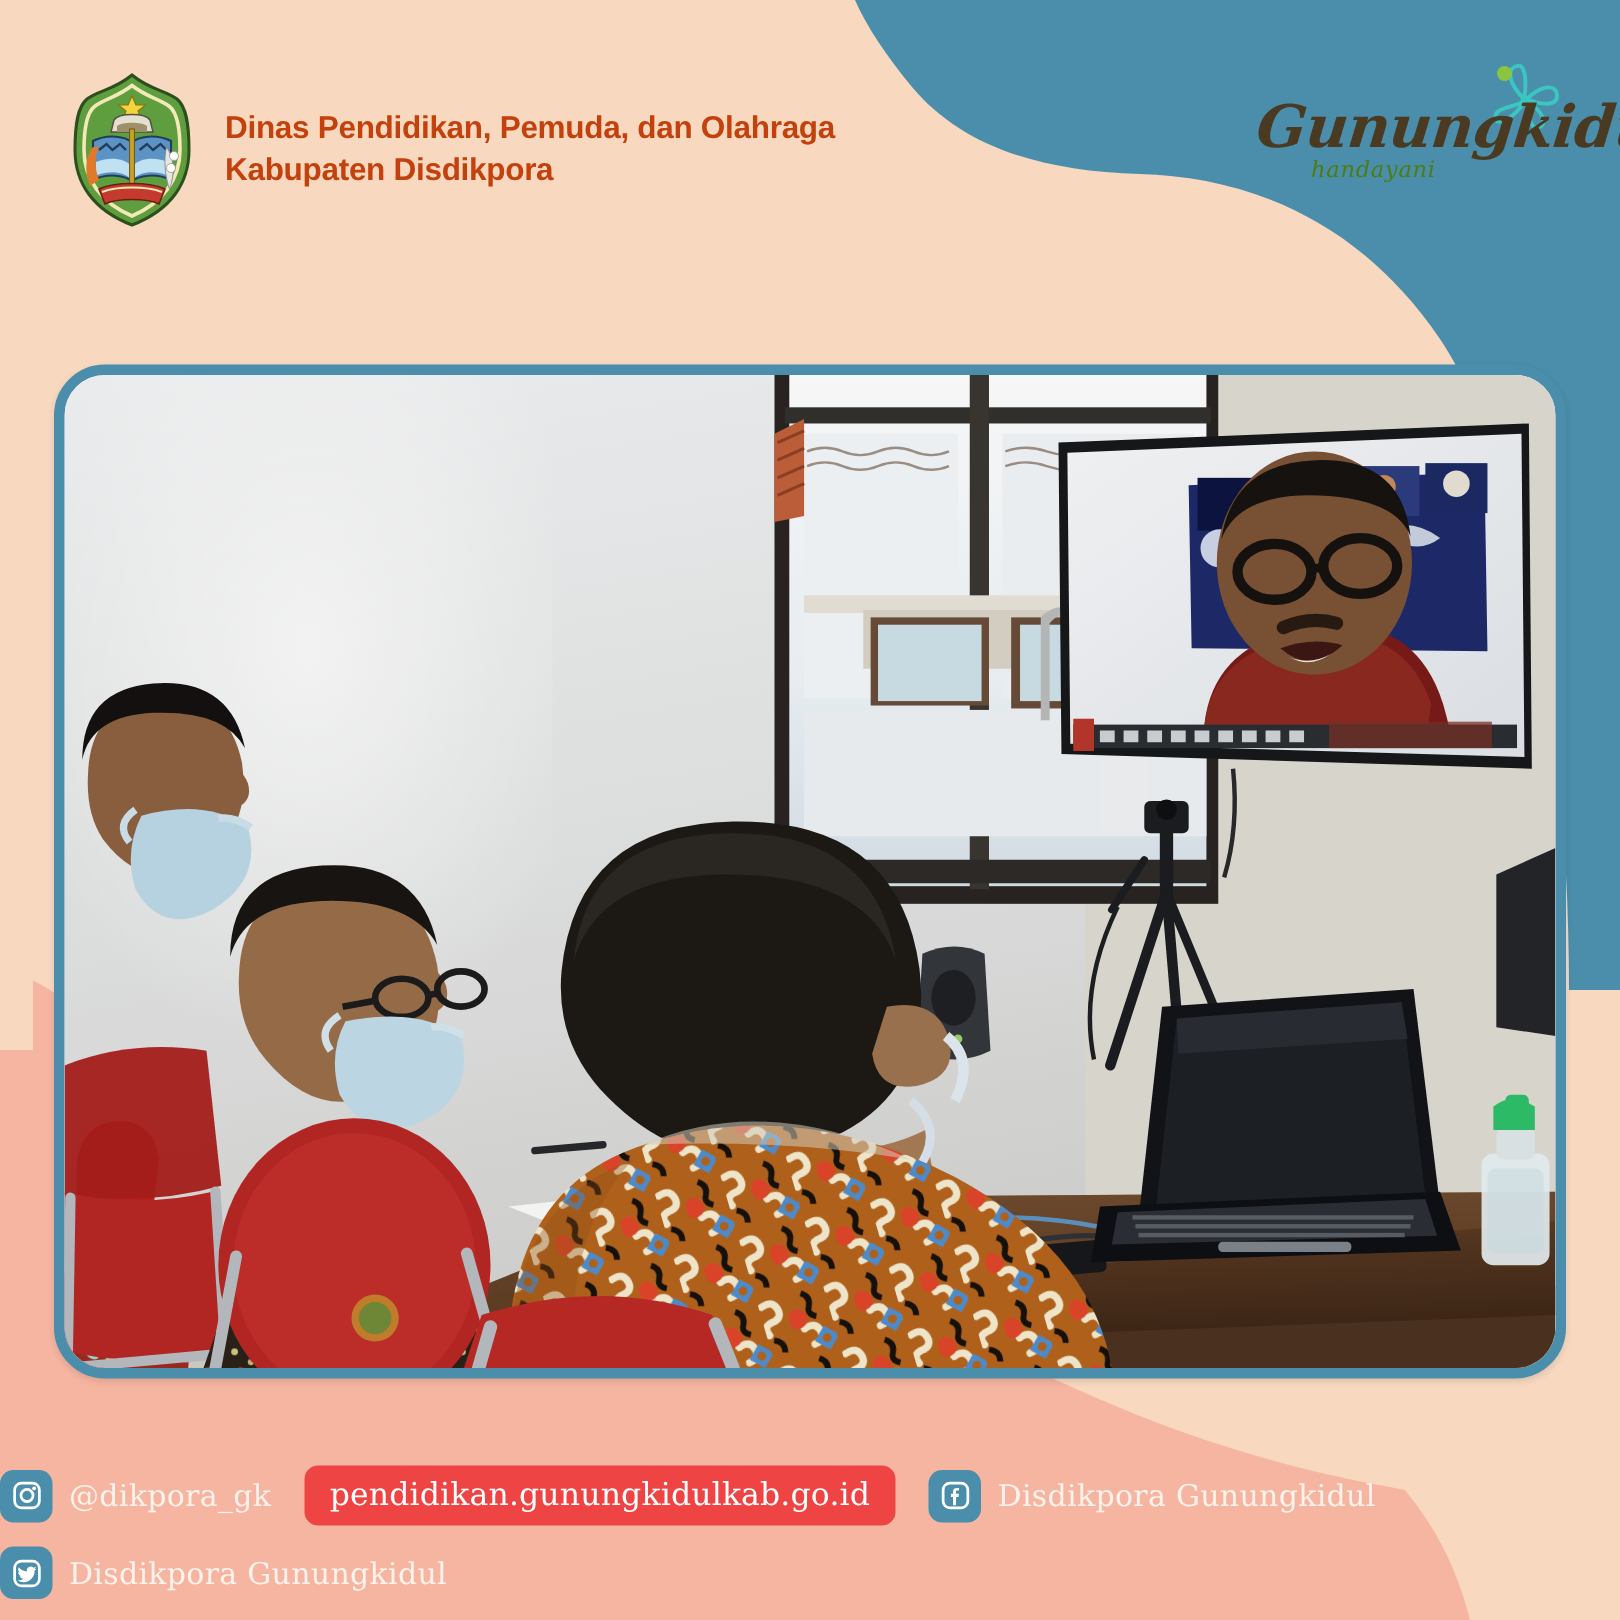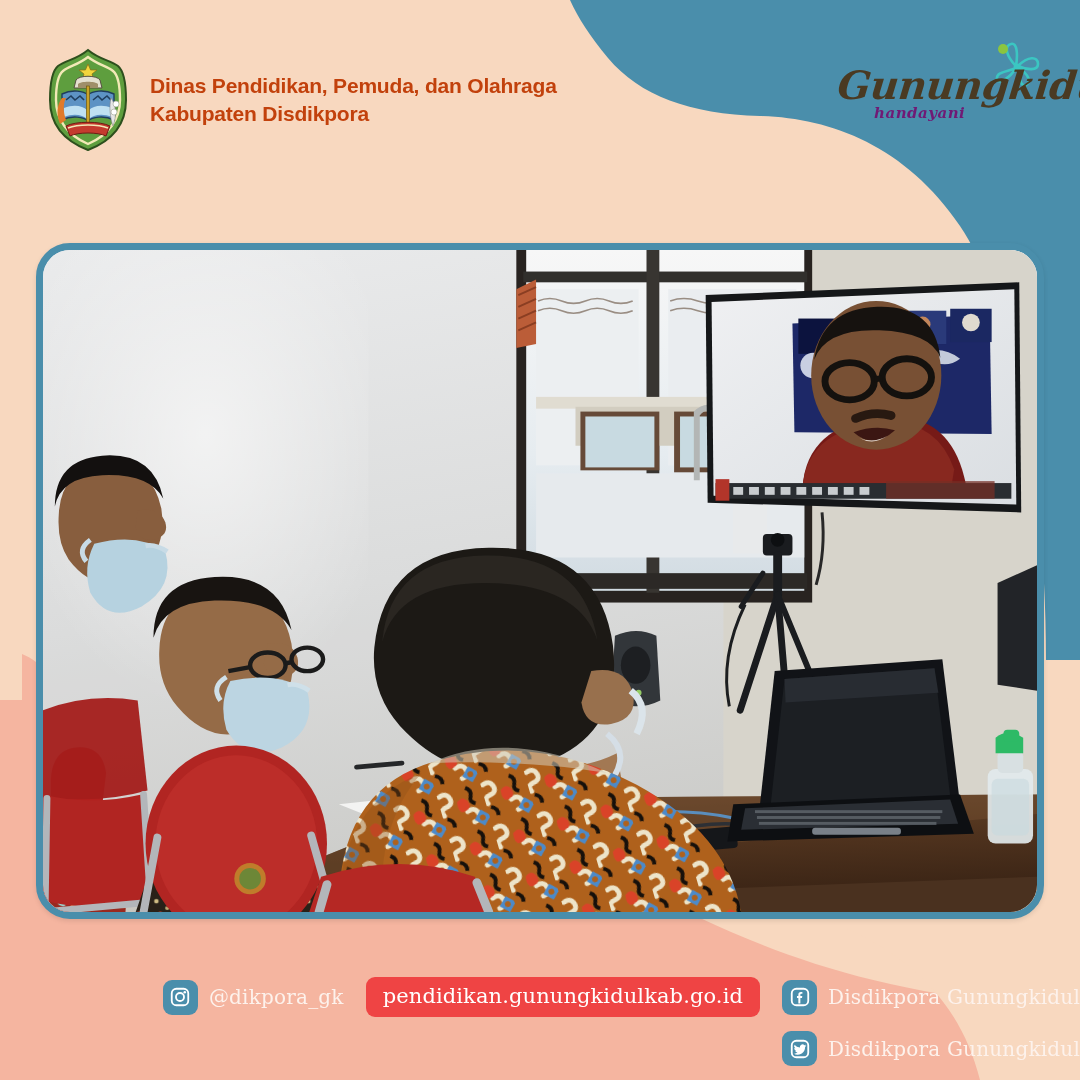--- a/index.html
+++ b/index.html
@@ -42,42 +42,41 @@
     font-size:39px;
     color:#4a3a22;
     letter-spacing:-0.5px;
     transform:skewX(-6deg);
   }
   .brand-tag {
     position:absolute; left:36px; top:62px;
     font-family:"DejaVu Serif", serif;
     font-style:italic;
     font-size:15px;
-    color:#701a75;
+    color:#4d7c0f;
     letter-spacing:0.5px;
-    font-weight:bold;
   }
   .brand-mark { position:absolute; right:2px; top:-4px; width:56px; height:52px; }
 
   
   .photo-frame {
     position:absolute; left:36px; top:243px; width:1008px; height:676px;
     border:7px solid #4a8eab;
     border-radius:34px;
     overflow:hidden;
     background:#e9eaec;
     z-index:4;
     box-shadow:0 2px 5px rgba(0,0,0,.10);
   }
   .photo { position:absolute; inset:0; }
   .photo svg { display:block; width:100%; height:100%; }
 
   
   .footer { position:absolute; left:0; bottom:14px; width:1080px; z-index:6; }
-  .frow { display:flex; align-items:center; justify-content:flex-end; }
+  .frow { display:flex; align-items:center; justify-content:flex-start; }
   .frow-1 { gap:22px; margin-bottom:14px; }
   .sitem { display:flex; align-items:center; gap:11px; }
   .sicon {
     width:35px; height:35px; border-radius:9px;
     background:#4a8eab; display:flex; align-items:center; justify-content:center;
     flex:0 0 auto;
   }
   .slabel {
     font-family:"DejaVu Serif", serif;
     font-size:20px; color:#fdf2ec; letter-spacing:0.2px;

